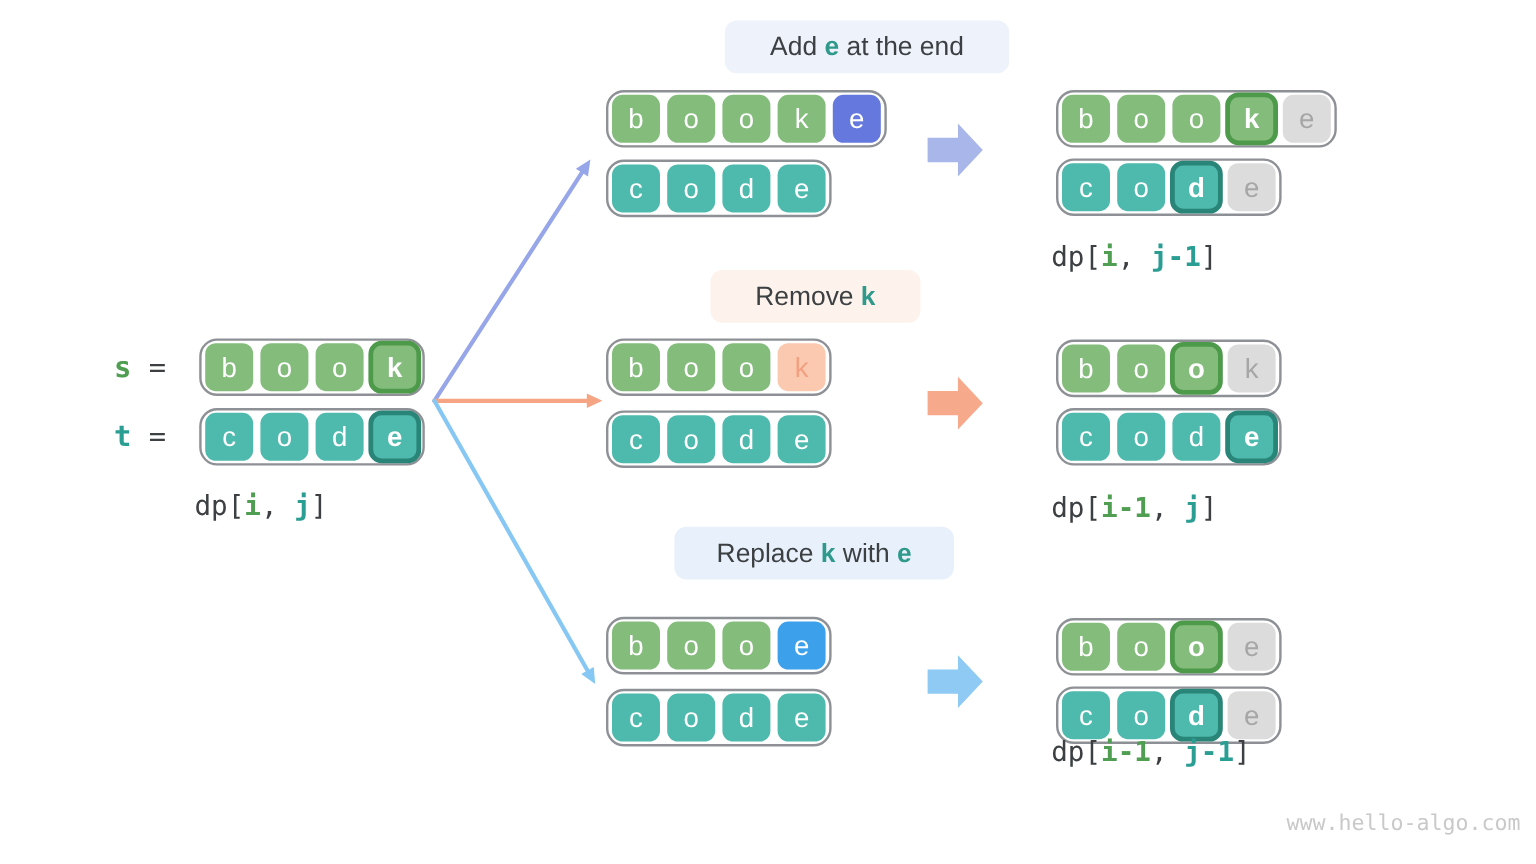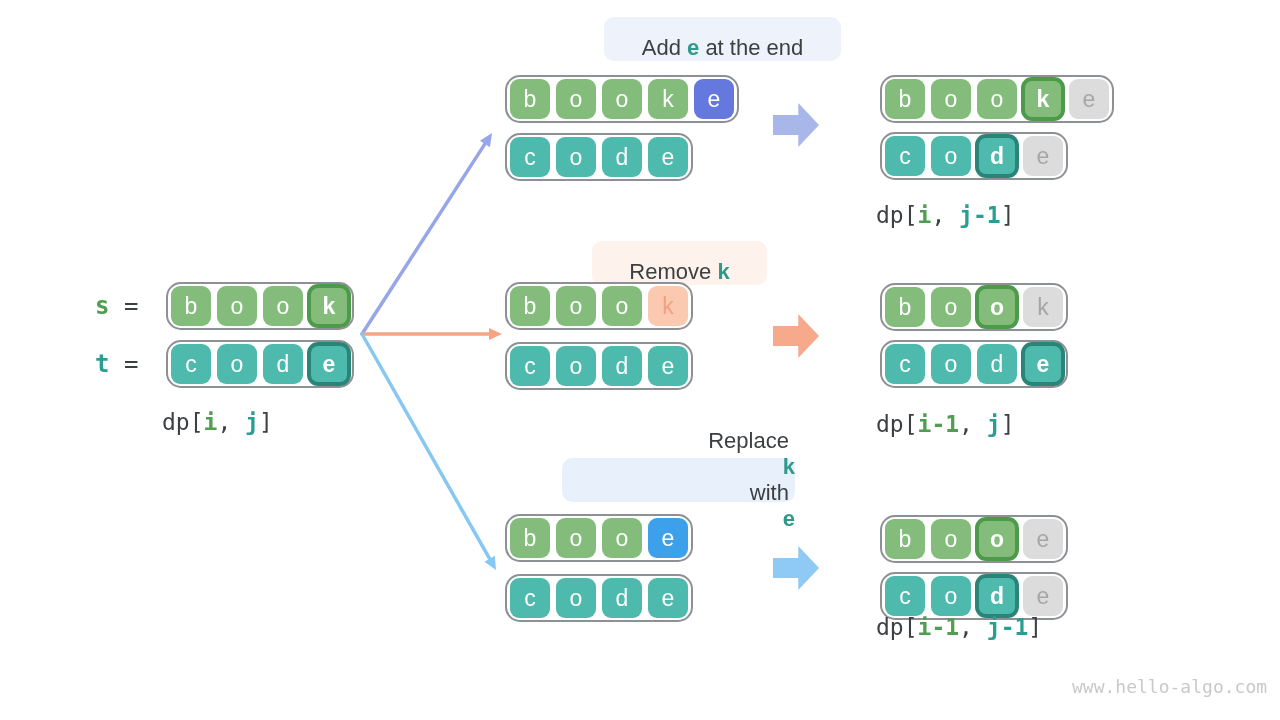--- a/index.html
+++ b/index.html
@@ -36,26 +36,26 @@
     width:44px;height:44px;margin:-2px;border-radius:11px;font-weight:700;}
   .cell.teal-hl{background:var(--cell-teal);border:4px solid var(--cell-teal-hl);
     width:44px;height:44px;margin:-2px;border-radius:11px;font-weight:700;}
   .cell.gray{background:var(--cell-gray-bg);color:var(--cell-gray-text);}
   .cell.indigo{background:var(--cell-indigo);}
   .cell.blue{background:var(--cell-blue);}
   .cell.salmon{background:var(--cell-salmon-bg);color:var(--cell-salmon-text);}
 
   .badge{
     position:absolute;height:44px;border-radius:10px;z-index:1;
-    display:flex;align-items:flex-end;justify-content:center;
+    display:flex;align-items:center;justify-content:center;
     font-size:22px;color:var(--text-dark);white-space:pre;
   }
   .badge-1{left:604px;top:17px;width:237px;background:var(--badge-blue-bg);}
-  .badge-2{left:592px;top:225px;width:175px;background:var(--badge-peach-bg);margin-top:16px;}
-  .badge-3{left:562px;top:458px;width:233px;background:var(--badge-lightblue-bg);flex-direction:column;}
+  .badge-2{left:592px;top:225px;width:175px;background:var(--badge-peach-bg);}
+  .badge-3{left:562px;top:439px;width:233px;background:var(--badge-lightblue-bg);}
 
   .dplabel{
     position:absolute;width:200px;text-align:left;white-space:pre;
     font-family:"DejaVu Sans Mono",monospace;font-size:23px;color:var(--text-dark);z-index:1;
   }
   .dp-left{left:162px;top:409px;}
   .dp-g1{left:876px;top:202px;}
   .dp-g2{left:876px;top:411px;}
   .dp-g3{left:876px;top:614px;}
 

